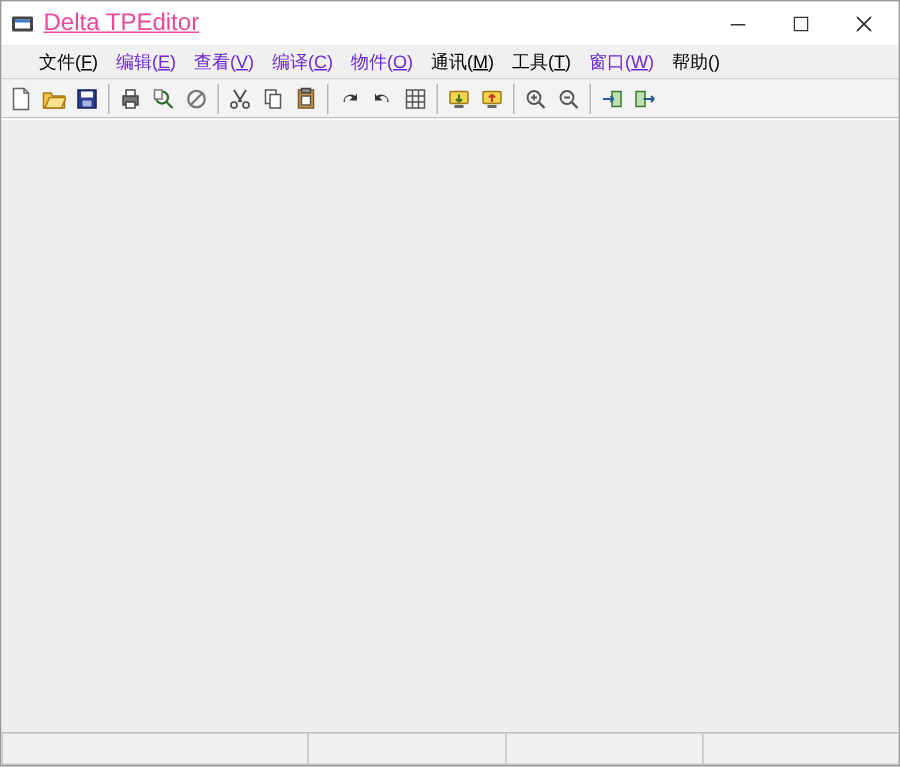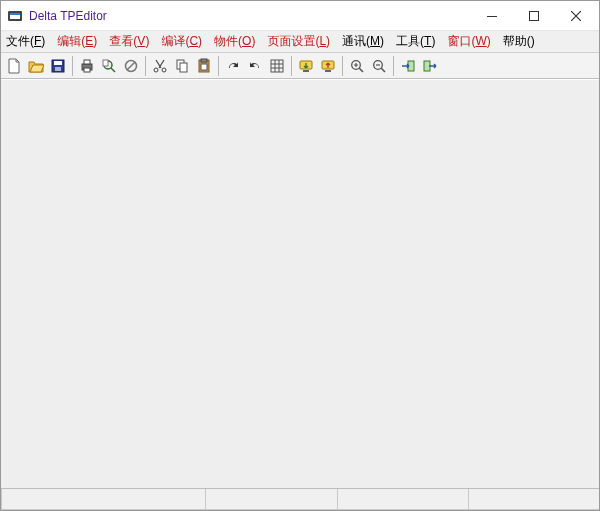--- a/index.html
+++ b/index.html
@@ -21,40 +21,40 @@
     display: flex;
     align-items: center;
     padding: 0 2px 0 6px;
     border-bottom: 1px solid #e5e5e5;
   }
   .titlebar .app-icon {
     width: 16px; height: 16px;
     margin-right: 6px;
     display: inline-flex; align-items: center; justify-content: center;
   }
-  .titlebar .title { color: #4c1d95; font-size: 12px; flex: 0 0 auto; }
+  .titlebar .title { color: #ec4899; font-size: 16px; flex: 0 0 auto; text-decoration: underline; }
   .titlebar .spacer { flex: 1 1 auto; }
   .winbtn {
     width: 42px; height: 28px;
     display: inline-flex; align-items: center; justify-content: center;
     color: #333;
   }
   
   .menubar {
     height: 22px;
     display: flex;
     align-items: center;
-    padding: 0 0;
+    padding: 0 20px;
     background: #f0f0f0;
     border-bottom: 1px solid #d0d0d0;
     gap: 2px;
   }
   .menu-item {
     padding: 2px 5px;
-    color: #b91c1c;
+    color: #6d28d9;
     white-space: nowrap;
     font-size: 12px;
   }
   .menu-item.enabled { color: #000; }
   .menu-item u { text-decoration: underline; }
   
   .toolbar {
     height: 26px;
     display: flex;
     align-items: center;
@@ -129,21 +129,20 @@
       </svg>
   </div>
 </div>
 
 <div class="menubar">
   <div class="menu-item enabled"><span>文件</span>(<u>F</u>)</div>
   <div class="menu-item"><span>编辑</span>(<u>E</u>)</div>
   <div class="menu-item"><span>查看</span>(<u>V</u>)</div>
   <div class="menu-item"><span>编译</span>(<u>C</u>)</div>
   <div class="menu-item"><span>物件</span>(<u>O</u>)</div>
-  <div class="menu-item"><span>页面设置</span>(<u>L</u>)</div>
   <div class="menu-item enabled"><span>通讯</span>(<u>M</u>)</div>
   <div class="menu-item enabled"><span>工具</span>(<u>T</u>)</div>
   <div class="menu-item"><span>窗口</span>(<u>W</u>)</div>
   <div class="menu-item enabled"><span>帮助</span>()</div>
 </div>
 
 <div class="toolbar">
   <div class="tool">
     <svg width="16" height="16" viewBox="0 0 16 16">
         <path d="M3 1h7l3 3v11H3z" fill="#fff" stroke="#666"></path>

